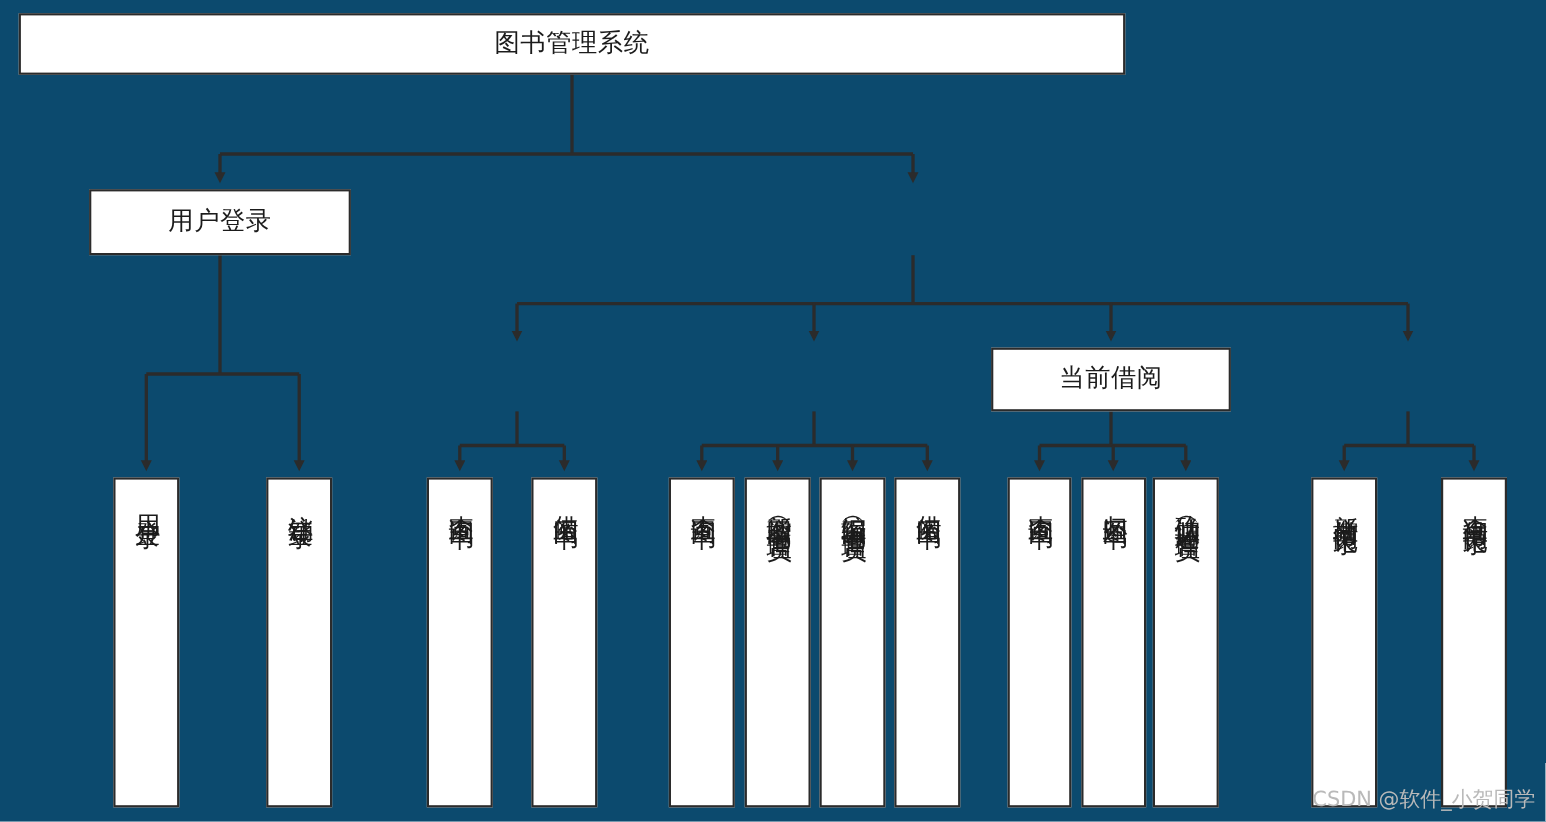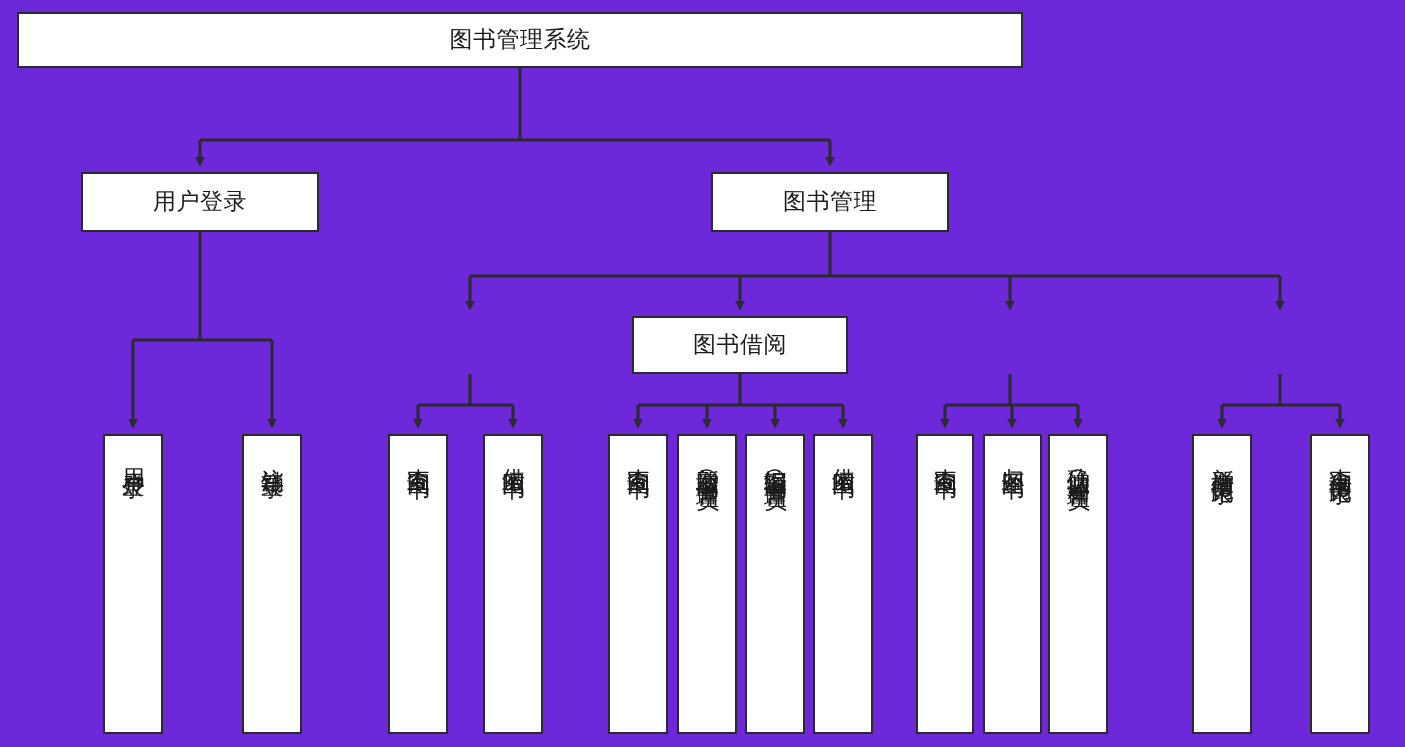--- a/index.html
+++ b/index.html
@@ -7,21 +7,21 @@
     padding: 0;
     background: #ffffff;
   }
   body {
     font-family: "DejaVu Sans", "Liberation Sans", sans-serif;
   }
   #diagram-root {
     position: relative;
     width: 1405px;
     height: 747px;
-    background: #6d28d9;
+    background: #0c4a6e;
     overflow: hidden;
     text-decoration: underline;
   }
   #edge-layer {
     position: absolute;
     left: 0;
     top: 0;
     width: 1405px;
     height: 747px;
   }
@@ -135,26 +135,23 @@
     </g>
   </svg>
 
   <div class="node horizontal" style="left:17px; top:12px; width:1006px; height:56px;">
     <span class="node-label">图书管理系统</span>
   </div>
 
   <div class="node horizontal" style="left:81px; top:172px; width:238px; height:60px;">
     <span class="node-label">用户登录</span>
   </div>
-  <div class="node horizontal" style="left:711px; top:172px; width:238px; height:60px;">
-    <span class="node-label">图书管理</span>
-  </div>
 
-  <div class="node horizontal" style="left:632px; top:316px; width:216px; height:58px;">
-    <span class="node-label">图书借阅</span>
+  <div class="node horizontal" style="left:901px; top:316px; width:218px; height:58px;">
+    <span class="node-label">当前借阅</span>
   </div>
 
   <div class="node vertical" style="left:103px; top:434px; width:60px; height:300px;">
     <span class="node-label">用户登录</span>
   </div>
   <div class="node vertical" style="left:242px; top:434px; width:60px; height:300px;">
     <span class="node-label">注销登录</span>
   </div>
   <div class="node vertical" style="left:388px; top:434px; width:60px; height:300px;">
     <span class="node-label">查询图书</span>
@@ -183,14 +180,15 @@
   <div class="node vertical" style="left:1048px; top:434px; width:60px; height:300px;">
     <span class="node-label">确认归还（管理员）</span>
   </div>
   <div class="node vertical" style="left:1192px; top:434px; width:60px; height:300px;">
     <span class="node-label">新增借阅记录</span>
   </div>
   <div class="node vertical" style="left:1310px; top:434px; width:60px; height:300px;">
     <span class="node-label">查询借阅记录</span>
   </div>
 
+  <div id="watermark">CSDN @软件_小贺同学</div>
 
 </div>
 
 </body></html>

